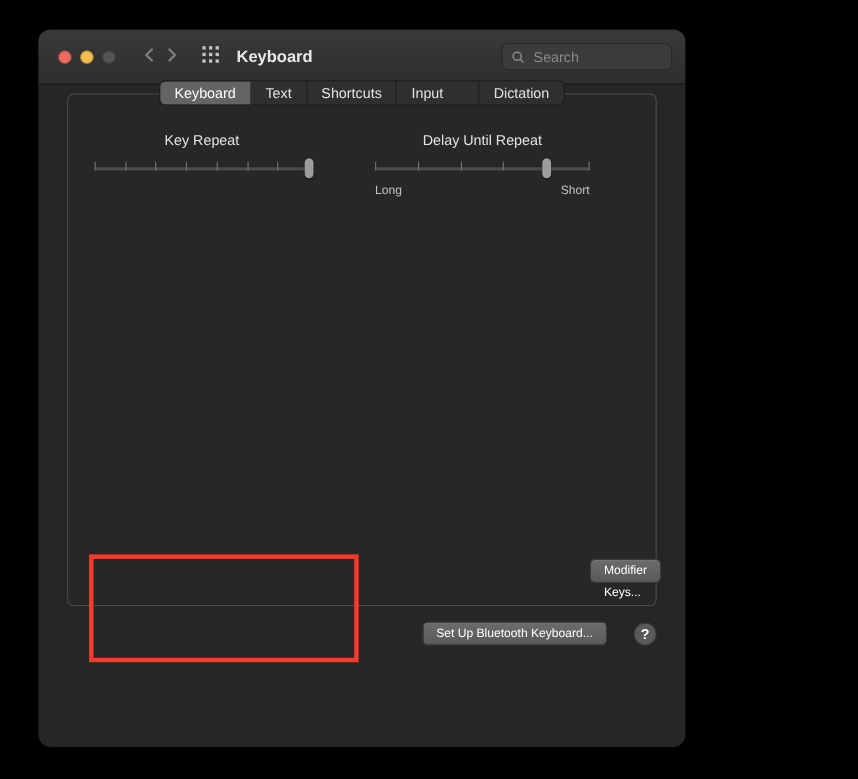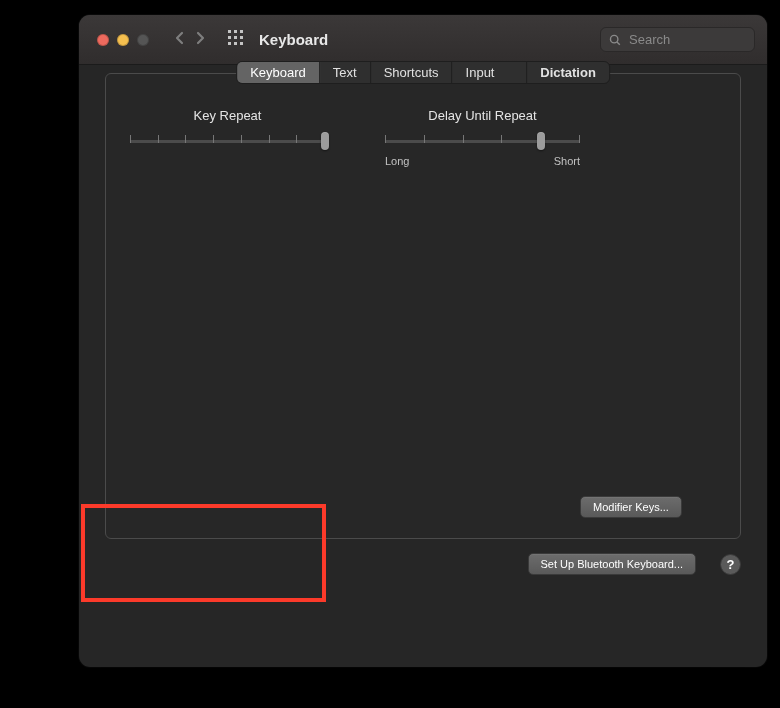--- a/index.html
+++ b/index.html
@@ -38,28 +38,27 @@
     -webkit-font-smoothing: antialiased;
   }
   .stage {
     position: relative;
     width: 780px;
     height: 708px;
   }
   .window {
     position: absolute;
     left: 35px;
-    top: 15px;
-    width: 688px;
+    top: 27px;
+    width: 588px;
     height: 652px;
     background: var(--bg-window);
     border-radius: 11px;
     box-shadow: 0 22px 55px rgba(0,0,0,0.65), 0 0 0 1px rgba(255,255,255,0.04);
     overflow: hidden;
-    margin-left: 44px;
   }
   
   .toolbar {
     height: 50px;
     background: linear-gradient(to bottom, var(--bg-toolbar-grad1), var(--bg-toolbar-grad2));
     display: flex;
     align-items: center;
     padding: 0 12px 0 18px;
     gap: 10px;
     border-bottom: 1px solid #1b1b1b;
@@ -114,21 +113,21 @@
     overflow:hidden;
   }
   .segmented .seg {
     padding: 0 13px;
     font-size: 13px;
     line-height: 21px;
     color: #e1e1e1;
     border-right: 1px solid #1e1e1e;
     cursor: default;
   }
-  .segmented .seg:last-child { border-right:none;font-weight:bold; }
+  .segmented .seg:last-child { border-right:none; }
   .segmented .seg.active {
     background: var(--seg-active);
     color: #fff;
   }
   .panel-container{
     position:relative;
     margin-top:-12px;
   }
   .panel {
     border: 1px solid var(--bg-panel-border);

